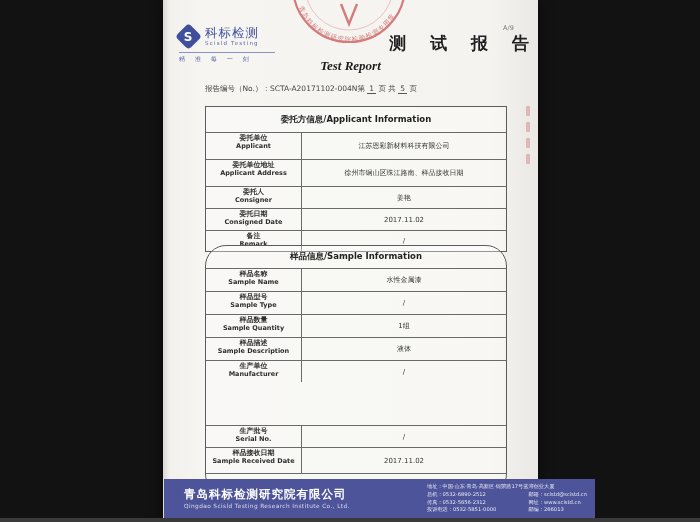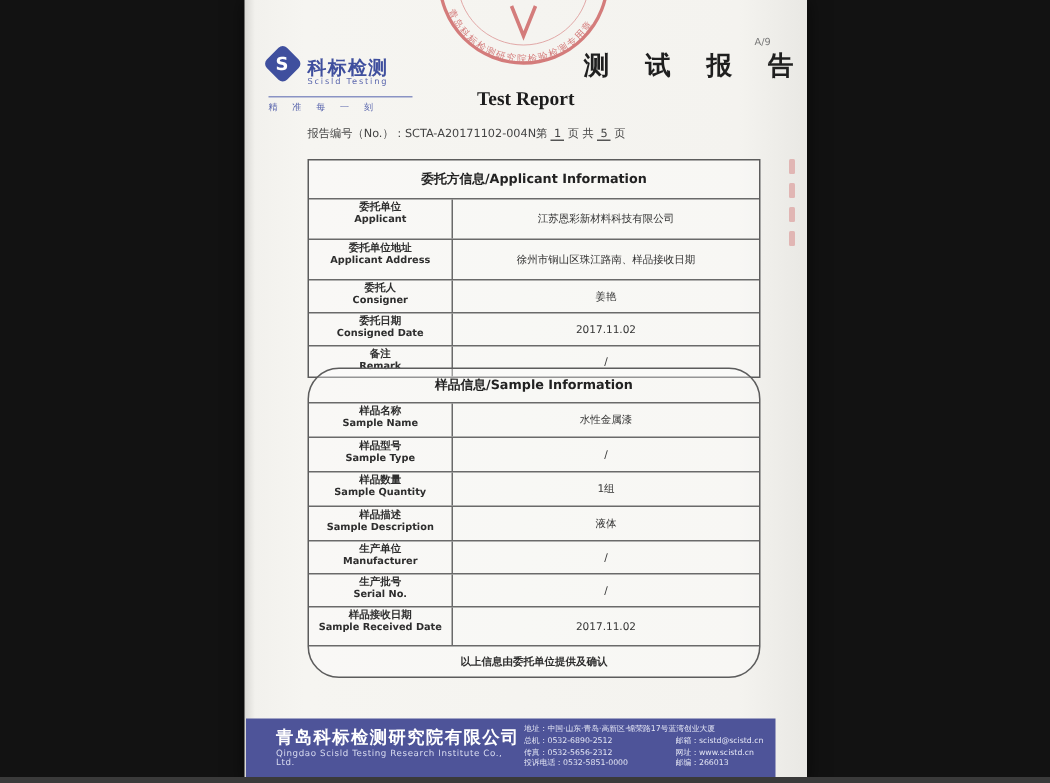--- a/index.html
+++ b/index.html
@@ -9,51 +9,51 @@
   #page{position:absolute;left:163px;top:0;width:375px;height:522px;
         background:linear-gradient(90deg,#d9d8d4 0px,#f2f1ed 7px,#f6f5f1 40px,#f4f3ef 330px,#e9e8e4 375px);
         box-shadow:0 0 12px rgba(0,0,0,.6);}
   
   .logo{position:absolute;left:16px;top:26px;width:96px;}
   .logo-top{display:flex;align-items:center;}
   .logo-s{width:19px;height:19px;background:#3f4f9e;border-radius:4px;transform:rotate(45deg);
           display:flex;align-items:center;justify-content:center;flex:0 0 19px;}
   .logo-s span{transform:rotate(-45deg);color:#fff;font-weight:bold;font-size:12px;line-height:1;}
   .logo-txt{margin-left:7px;}
-  .logo-zh{color:#3f4f9e;font-size:12.5px;font-weight:bold;letter-spacing:1px;line-height:1.05;margin-top:12px;}
+  .logo-zh{color:#3f4f9e;font-size:12.5px;font-weight:normal;letter-spacing:1px;line-height:1.05;}
   .logo-en{color:#5a66ad;font-size:5.5px;letter-spacing:1.2px;margin-top:1px;}
   .logo-tag{margin-top:6px;border-top:1px solid #8a93c4;padding-top:2px;
             color:#5a66ad;font-size:6px;letter-spacing:4px;white-space:nowrap;}
   .stamp{position:absolute;left:120px;top:0;width:132px;height:50px;opacity:.8;}
   .title-zh{position:absolute;left:0;right:0;top:32px;text-align:right;
             font-size:17px;font-weight:bold;letter-spacing:9px;color:#1f1f1f;text-indent:9px;}
   .title-en{position:absolute;left:0;right:0;top:58px;text-align:center;
             font-family:"Liberation Serif","DejaVu Serif",serif;
-            font-size:13px;font-weight:bold;color:#1d1d1d;}
+            font-size:13px;font-weight:bold;color:#1d1d1d;font-style:italic;}
   .corner{position:absolute;left:340px;top:24px;font-size:6.5px;color:#777;}
   .repline{position:absolute;left:42px;right:32px;top:84px;display:flex;
            font-size:7.5px;color:#444;}
   .pg u{text-decoration:none;border-bottom:1px solid #555;padding:0 2px;}
   
   .tbl{position:absolute;left:42px;width:300px;border:1px solid #5c5c5c;background:rgba(255,255,255,.35);}
   .tbl-header{height:100%;display:flex;align-items:center;justify-content:center;
               font-size:8.5px;font-weight:bold;color:#222;}
   .trow{display:flex;border-top:1px solid #6a6a6a;}
   .trow:first-child{border-top:none;}
   .cell-l{width:96px;border-right:1px solid #6a6a6a;display:flex;flex-direction:column;
           align-items:center;justify-content:flex-start;text-align:center;padding:1px 2px;box-sizing:border-box;}
   .cell-v{flex:1;display:flex;align-items:center;justify-content:center;font-size:7px;color:#333;text-align:center;}
   .lab-zh{font-size:7px;font-weight:bold;color:#2e2e2e;line-height:1.25;}
   .lab-en{font-size:6.5px;font-weight:bold;color:#2e2e2e;line-height:1.2;}
   .confirm{display:flex;align-items:center;justify-content:center;border-top:1px solid #6a6a6a;
            font-size:7px;font-weight:bold;color:#2d2d2d;}
   .redmarks{position:absolute;left:363px;top:100px;width:6px;height:90px;}
   .redmarks i{display:block;width:4px;height:10px;background:#d98a8a;opacity:.55;margin:6px 0;border-radius:1px;}
   
-  .footbar{position:absolute;left:1px;top:479px;width:353px;height:39px;background:#4e5499;
+  .footbar{position:absolute;left:1px;top:479px;width:431px;height:39px;background:#4e5499;
            display:flex;align-items:center;box-sizing:border-box;padding:0 8px 0 20px;color:#fff;}
   .foot-co-zh{font-size:11.5px;font-weight:bold;letter-spacing:1px;
               font-family:"DejaVu Serif","Liberation Serif",serif;line-height:1.2;}
   .foot-co-en{font-size:5.8px;color:#d9dcf0;letter-spacing:.4px;margin-top:2px;}
   .foot-right{margin-left:auto;width:160px;font-size:5.2px;color:#e3e5f4;line-height:1.5;}
   .foot-cols{display:flex;justify-content:space-between;}
   .foot-cols div{white-space:nowrap;}
   .botstrip{position:absolute;left:0;top:518px;width:700px;height:4px;background:#3a3a3a;}
 </style>
 </head>
@@ -169,21 +169,21 @@
           </div>
         <div class="cell-v">液体</div>
       </div>
       <div class="trow" style="height:21px;">
         <div class="cell-l">
             <div class="lab-zh">生产单位</div>
             <div class="lab-en">Manufacturer</div>
           </div>
         <div class="cell-v">/</div>
       </div>
-      <div class="trow" style="height:21px;">
+      <div class="trow" style="height:21px;margin-top:43px;">
         <div class="cell-l">
             <div class="lab-zh">生产批号</div>
             <div class="lab-en">Serial No.</div>
           </div>
         <div class="cell-v">/</div>
       </div>
       <div class="trow" style="height:25px;">
         <div class="cell-l">
             <div class="lab-zh">样品接收日期</div>
             <div class="lab-en">Sample Received Date</div>

